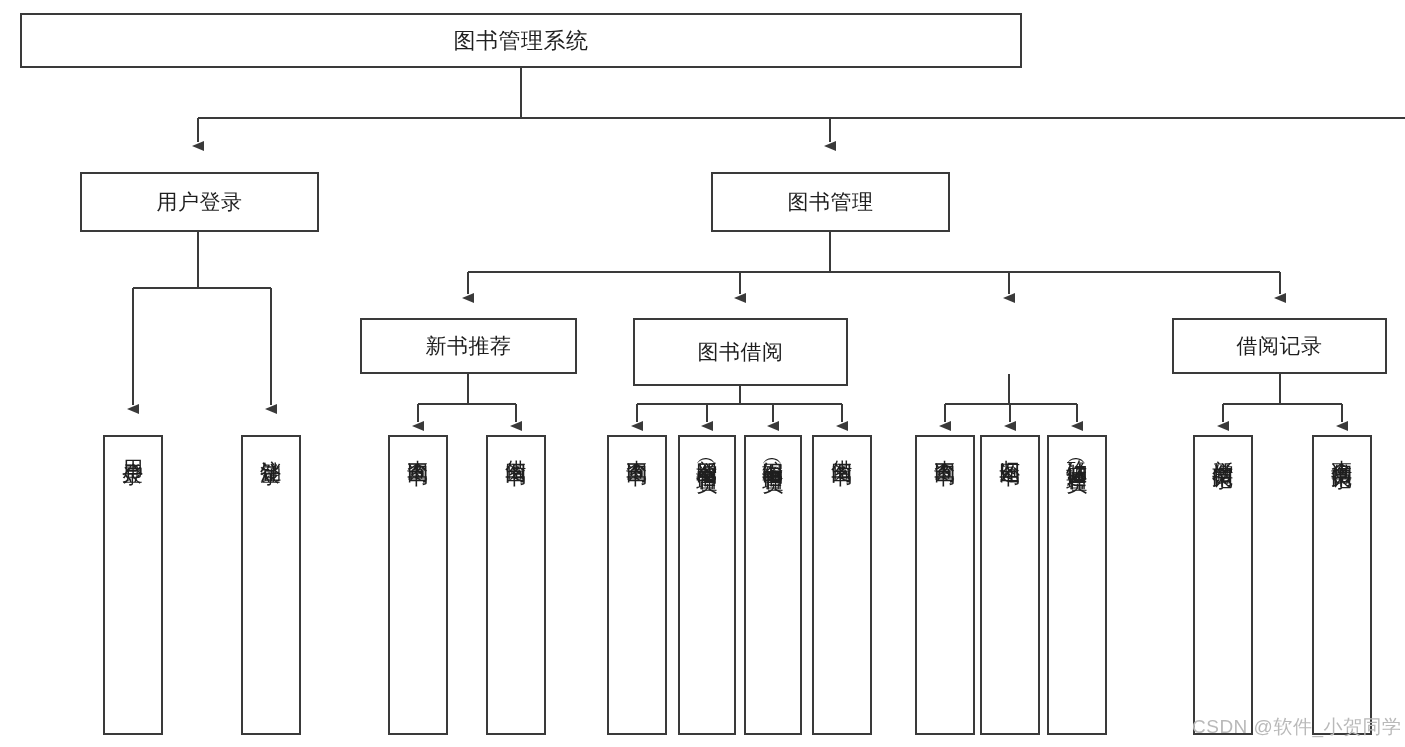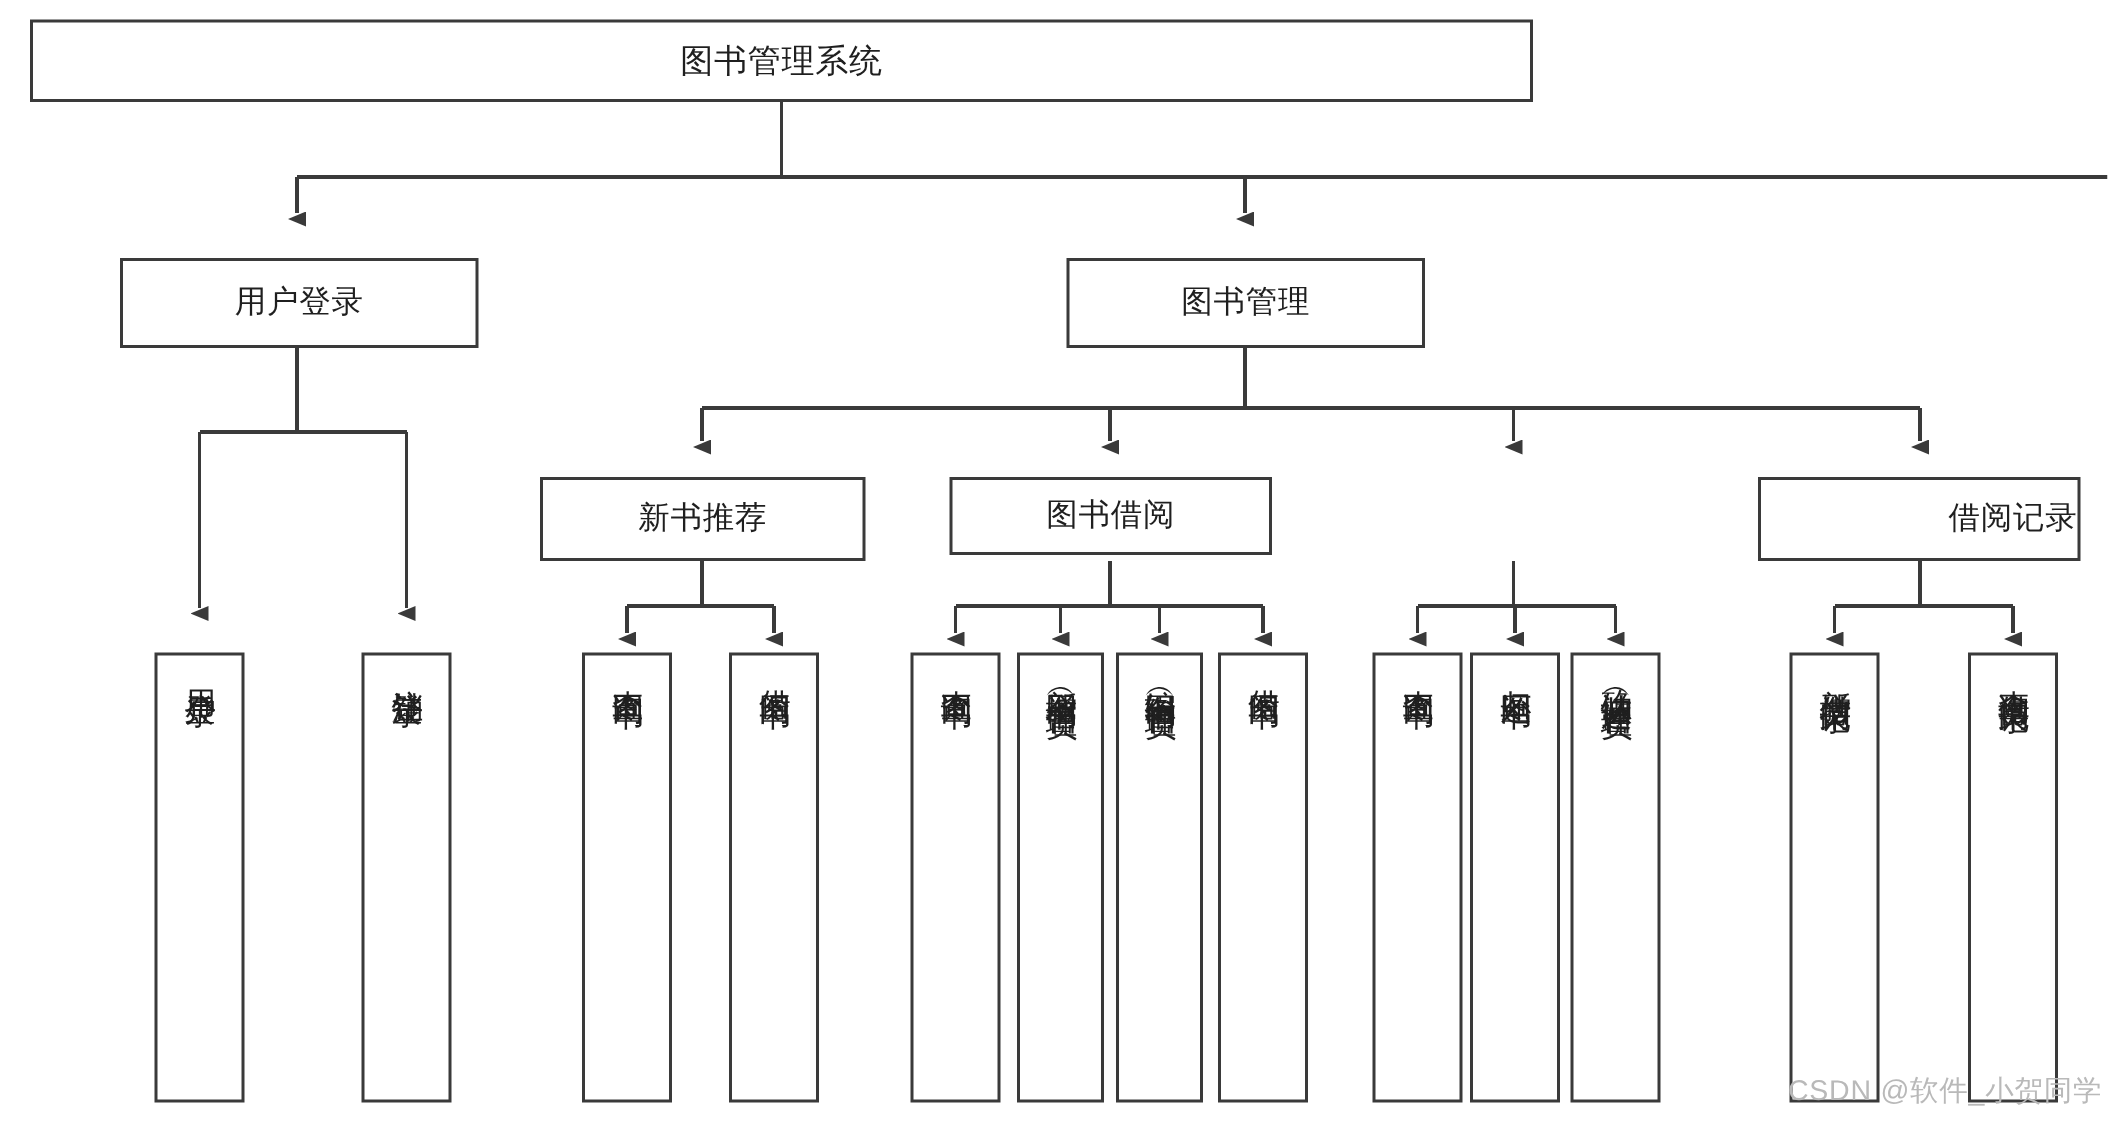--- a/index.html
+++ b/index.html
@@ -142,26 +142,26 @@
   </div>
 
   <div class="node horizontal" style="left:360px; top:318px; width:217px; height:56px;">
     <span class="node-label">新书推荐</span>
   </div>
 
   <div class="node horizontal" style="left:711px; top:172px; width:239px; height:60px;">
     <span class="node-label">图书管理</span>
   </div>
 
-  <div class="node horizontal" style="left:633px; top:318px; width:215px; height:52px;">
+  <div class="node horizontal" style="left:633px; top:318px; width:215px; height:68px;">
     <span class="node-label">图书借阅</span>
   </div>
 
 
-  <div class="node horizontal" style="left:1172px; top:318px; width:215px; height:56px;justify-content:flex-end;">
+  <div class="node horizontal" style="left:1172px; top:318px; width:215px; height:56px;">
     <span class="node-label">借阅记录</span>
   </div>
 
   <div class="node vertical" style="left:103px; top:435px; width:60px; height:300px;">
     <span class="node-label">用户登录</span>
   </div>
 
   <div class="node vertical" style="left:241px; top:435px; width:60px; height:300px;">
     <span class="node-label">注销登录</span>
   </div>

